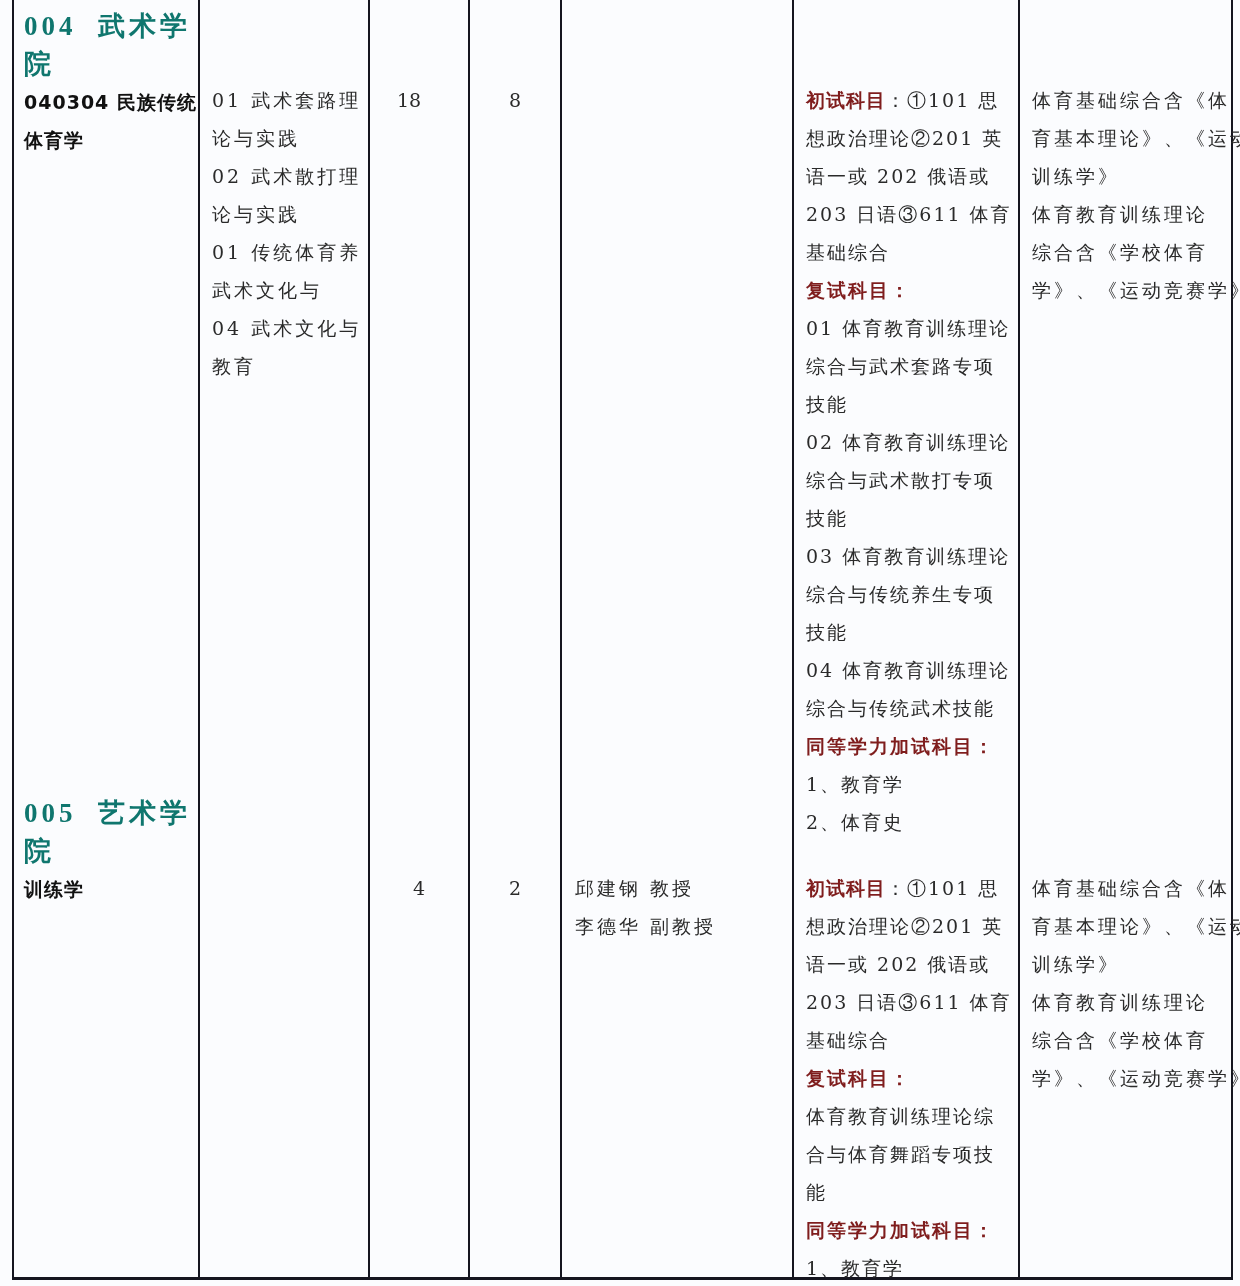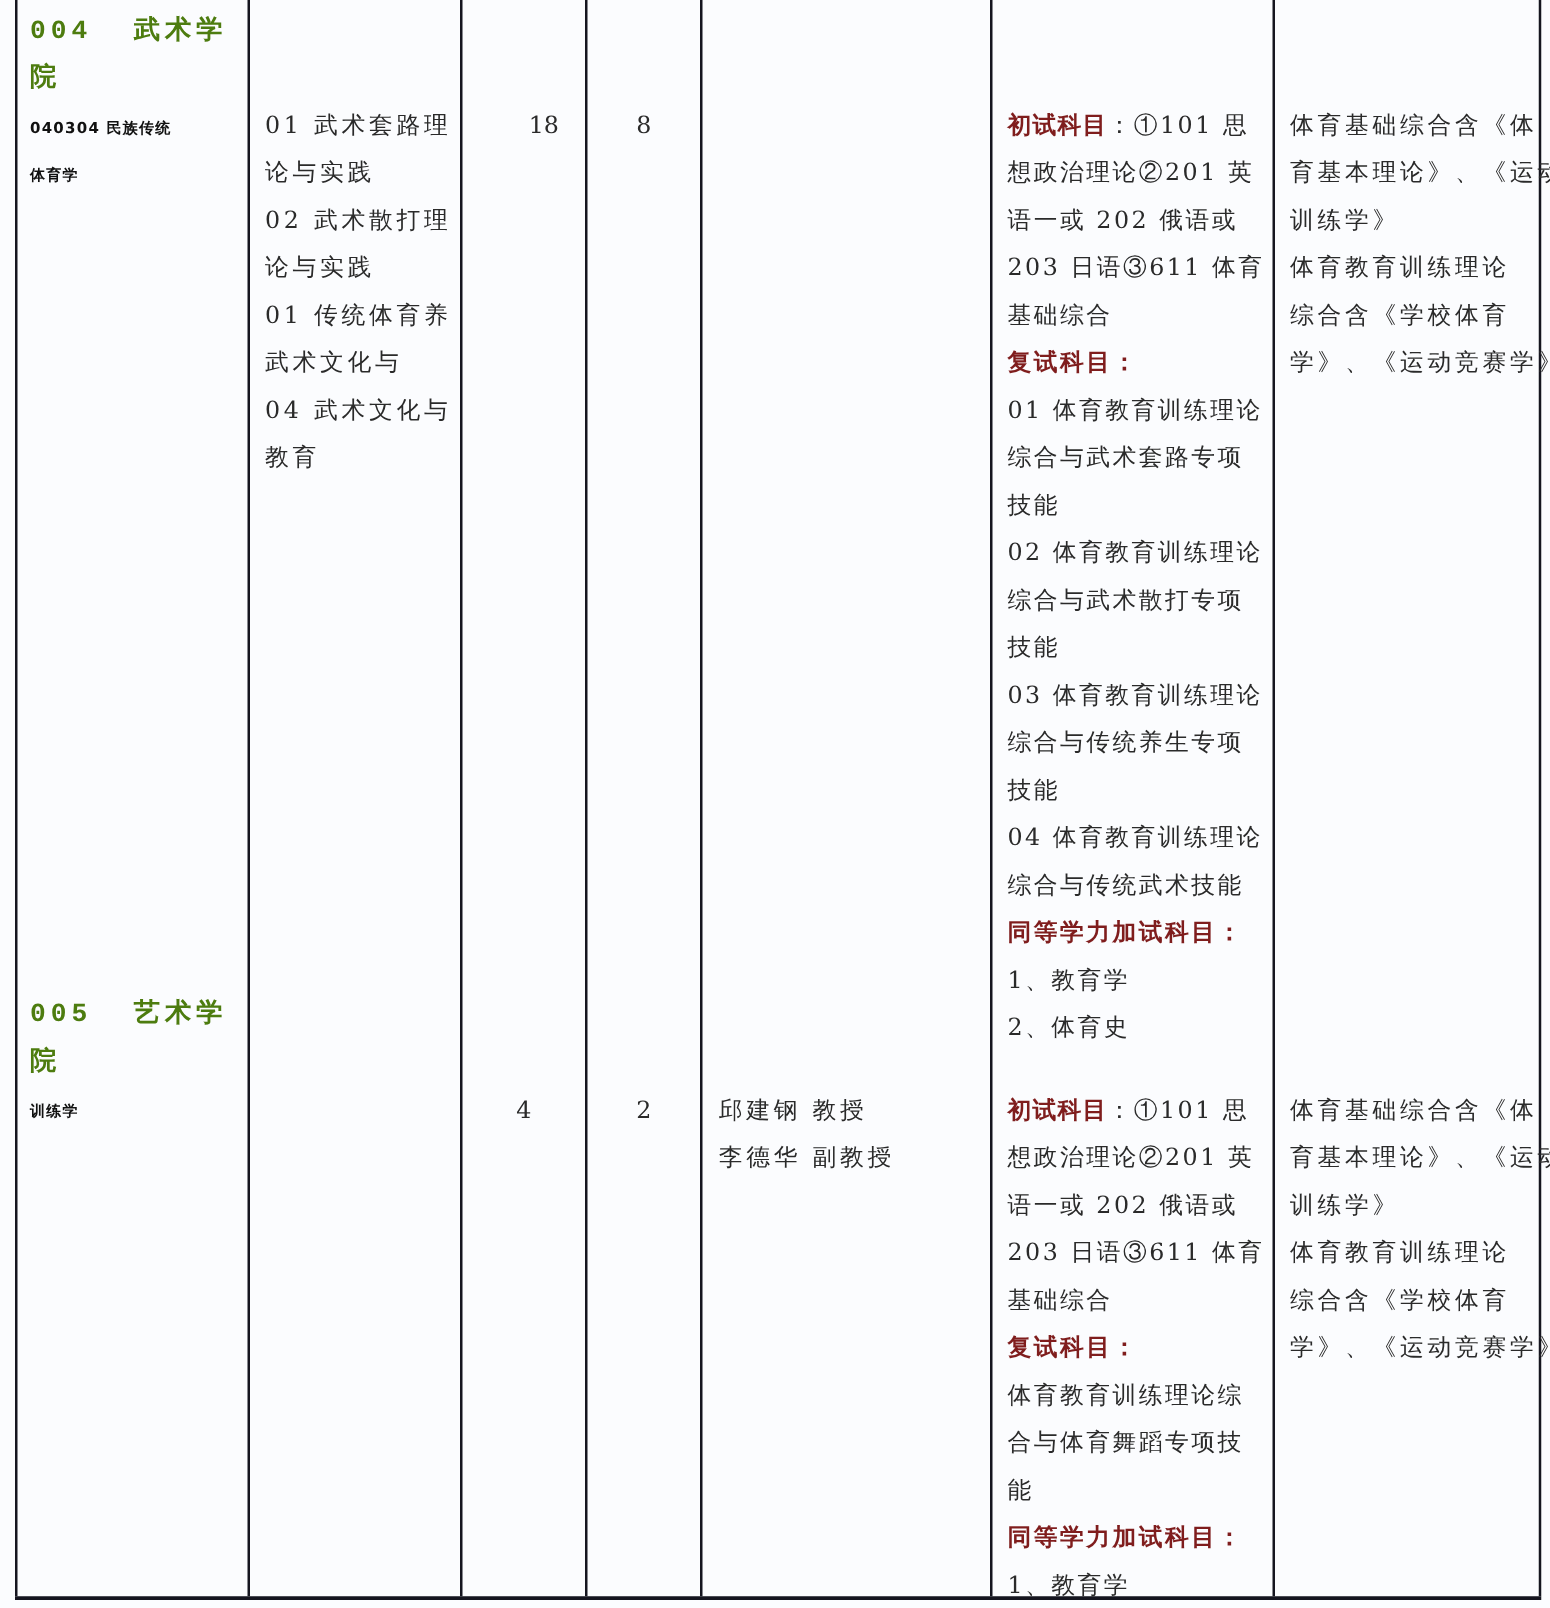--- a/index.html
+++ b/index.html
@@ -13,26 +13,26 @@
   .table {
     position: absolute; left: 12px; top: 0; width: 1221px; height: 1280px;
     border-bottom: 3px solid #15151f;
     box-sizing: border-box;
   }
   .vline { position: absolute; top: 0; bottom: 0; width: 2px; background: #15151f; }
   .cell { position: absolute; box-sizing: border-box; }
   .line { height: 38px; line-height: 38px; white-space: nowrap; font-size: 19px; letter-spacing: 3px; }
   .num { text-align: center; font-size: 19px; line-height: 38px; height: 38px; }
   .dept {
-    font-family: Liberation Mono, monospace;
-    font-weight: bold; font-size: 21px; color: #4d7c0f; line-height: 38px; letter-spacing: 4px;
+    font-family: Liberation Serif, serif;
+    font-weight: bold; font-size: 27px; color: #0f766e; line-height: 38px; letter-spacing: 4px;
   }
   .major {
     font-family: "DejaVu Sans", "Liberation Sans", sans-serif;
-    font-weight: bold; font-size: 12px; color: #111; line-height: 38px; letter-spacing: 1px;
+    font-weight: bold; font-size: 19px; color: #111; line-height: 38px; letter-spacing: 1px;
     white-space: nowrap;
   }
   .bold-label {
     font-family: "DejaVu Sans", "Liberation Sans", sans-serif;
     font-weight: bold; color: #7f1d1d; letter-spacing: 1px;
   }
   .exam .line { letter-spacing: 2px; }
   .ref .line { letter-spacing: 3px; }
 </style>
 </head>
@@ -62,21 +62,21 @@
     <div class="line">01 武术套路理</div>
     <div class="line">论与实践</div>
     <div class="line">02 武术散打理</div>
     <div class="line">论与实践</div>
     <div class="line">01 传统体育养</div>
     <div class="line">武术文化与</div>
     <div class="line">04 武术文化与</div>
     <div class="line">教育</div>
   </div>
 
-  <div class="cell num" style="left:380px; top:81px; width:86px;">18</div>
+  <div class="cell num" style="left:354px; top:81px; width:86px;">18</div>
   <div class="cell num" style="left:458px; top:81px; width:90px;">8</div>
 
 
   <div class="cell exam" style="left:794px; top:81px; width:210px;">
     <div class="line"><span class="bold-label">初试科目</span><span>：①101 思</span></div>
     <div class="line">想政治理论②201 英</div>
     <div class="line">语一或 202 俄语或</div>
     <div class="line">203 日语③611 体育</div>
     <div class="line">基础综合</div>
     <div class="line bold-label">复试科目：</div>

